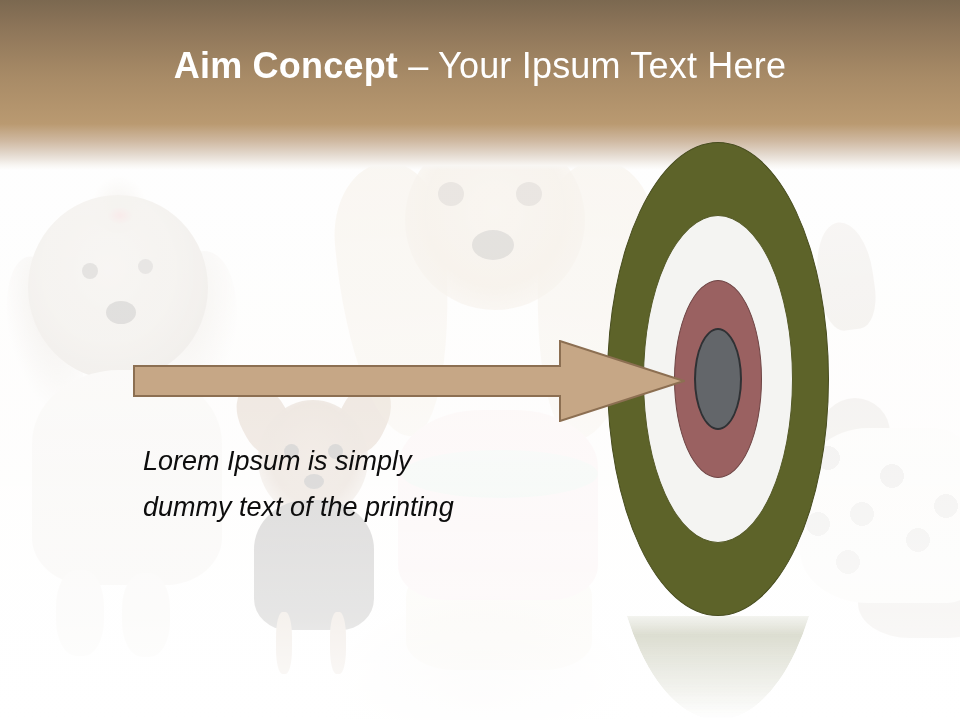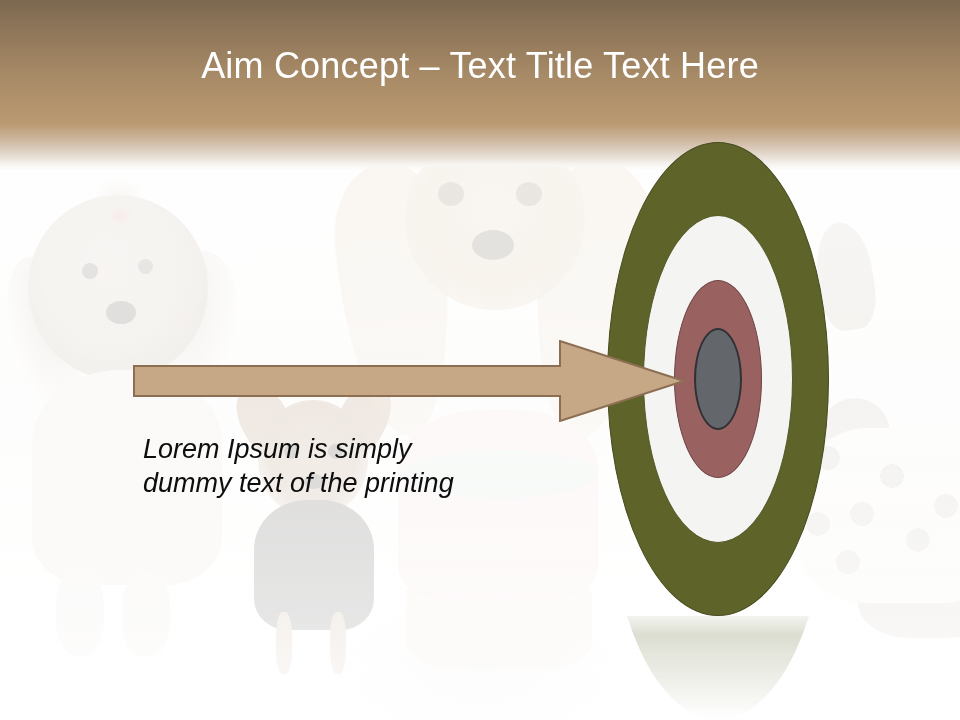--- a/index.html
+++ b/index.html
@@ -197,21 +197,21 @@
     position: absolute;
     left: 0; top: 45px;
     width: 960px;
     text-align: center;
     color: #ffffff;
     font-size: 36px;
     line-height: 42px;
     letter-spacing: .2px;
     white-space: nowrap;
   }
-  .slide-title .strong { font-weight: normal; }
+  .slide-title .strong { font-weight: bold; }
   .slide-title .light  { font-weight: normal; }
 
   
   .target {
     position: absolute;
     left: 608px; top: 143px;
     width: 220px; height: 472px;
   }
   .ring {
     position: absolute;
@@ -253,21 +253,21 @@
   
   .body-text {
     position: absolute;
     left: 143px; top: 432px;
     width: 420px;
     color: #0d0d0d;
     font-size: 27px;
     line-height: 34px;
     font-style: italic;
   }
-  .body-text .line { white-space: nowrap; }
+  .body-text .line { white-space: nowrap; margin-top: 12px; }
 </style>
 </head>
 <body>
 
 <div id="slide">
 
   <div class="photo-layer">
     <div class="photo-bg"></div>
 
     <div class="dog" id="dog-left">
@@ -315,21 +315,21 @@
       <div class="blob polka"></div>
     </div>
 
     <div class="photo-wash"></div>
   </div>
 
   <div class="header-band"></div>
   <div class="header-fade"></div>
 
   <div class="slide-title">
-    <span class="strong">Aim Concept</span><span class="light"> – </span><span class="light">Text Title Text Here</span>
+    <span class="strong">Aim Concept</span><span class="light"> – </span><span class="light">Your Ipsum Text Here</span>
   </div>
 
   <div class="target">
     <div class="ring ring-outer"></div>
     <div class="ring ring-white"></div>
     <div class="ring ring-red"></div>
     <div class="ring ring-center"></div>
   </div>
 
   <div class="target-reflection">

